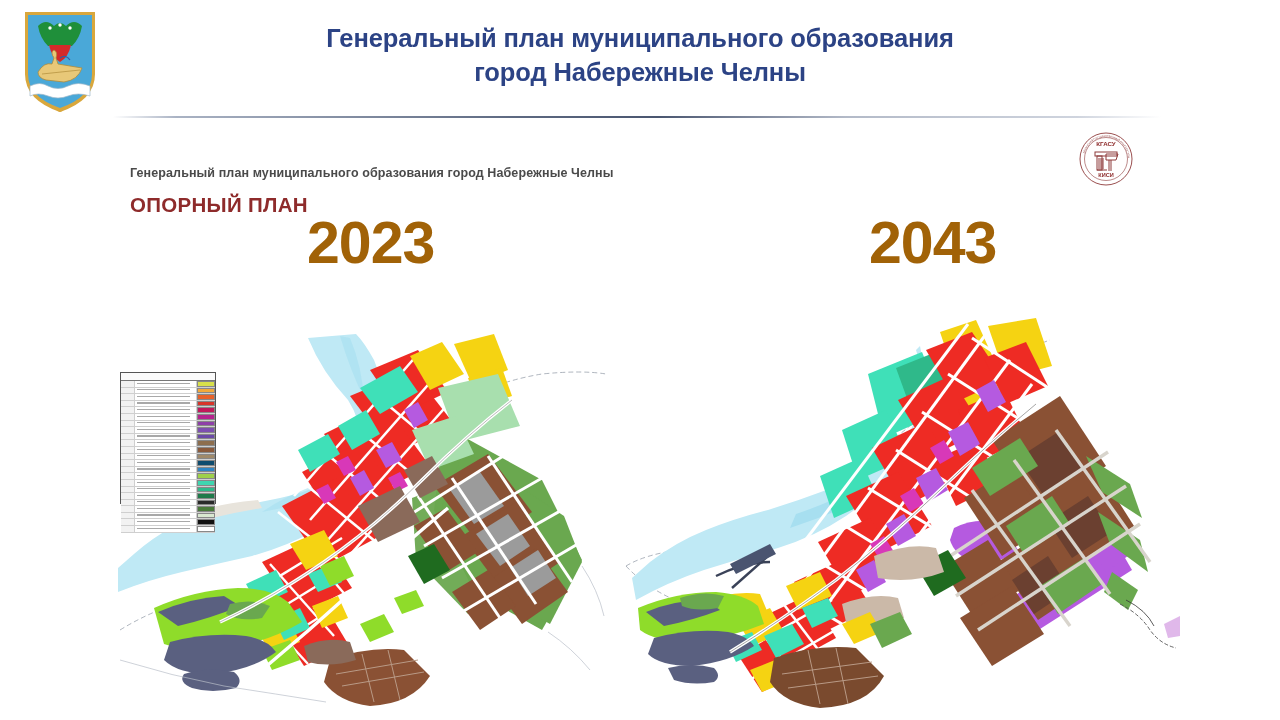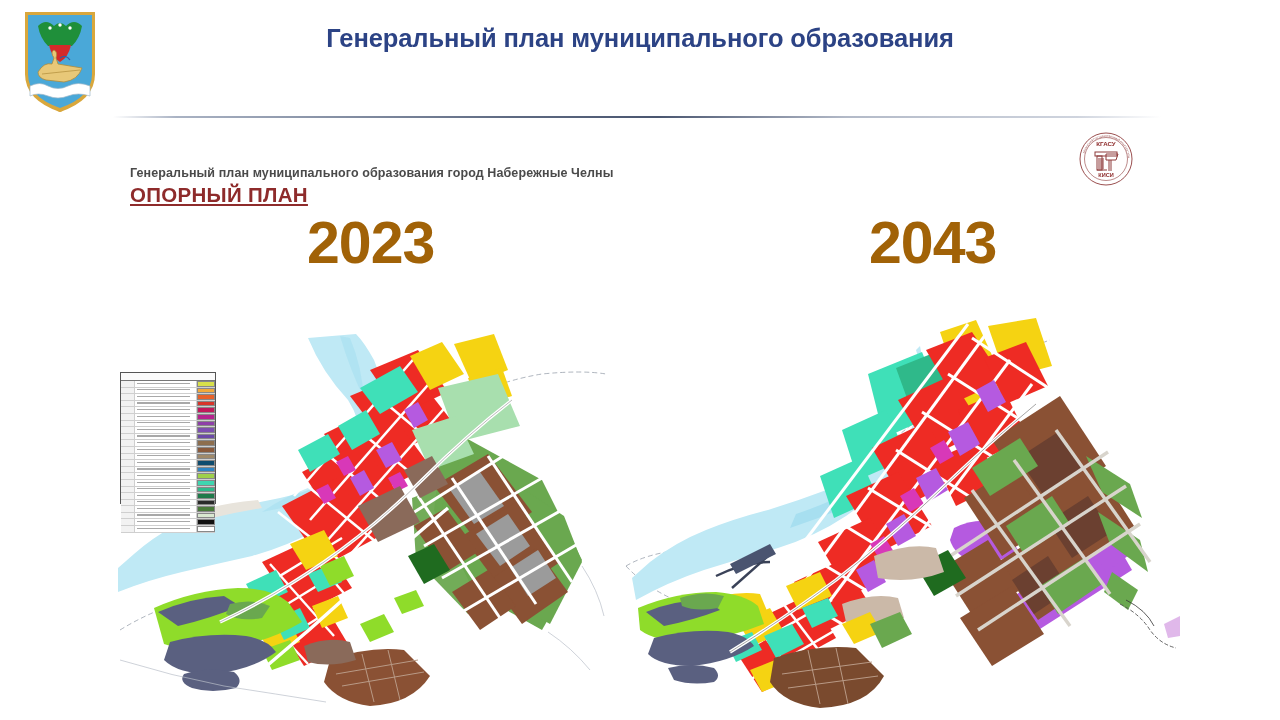--- a/index.html
+++ b/index.html
@@ -30,22 +30,22 @@
   }
 
   
   .sheet-caption{position:absolute;left:130px;top:130px;}
   .sheet-sub{
     font-size:12.5px;color:#4a4a4a;font-weight:600;letter-spacing:.1px;
     white-space:nowrap;
     margin-top:36px;
   }
   .sheet-main{
-    font-size:20.5px;color:#8e2b2b;font-weight:bold;margin-top:3px;
-    letter-spacing:.3px;white-space:nowrap;text-decoration:underline;
+    font-size:20.5px;color:#8e2b2b;font-weight:bold;margin-top:13px;
+    letter-spacing:.3px;white-space:nowrap;
   }
   .kgasu{position:absolute;left:1073px;top:130px;width:66px;height:58px;}
 
   
   .year{
     position:absolute;top:214px;font-weight:bold;font-size:59px;
     color:#a16207;letter-spacing:-1px;line-height:1;
   }
   .year-left{left:307px;}
   .year-right{left:869px;}
@@ -86,20 +86,21 @@
       <path d="M22 66 L60 62" stroke="#b08c3a" stroke-width="0.7" fill="none"></path>
       <path d="M40 50 Q46 46 50 52" stroke="#2e5fa8" stroke-width="1.2" fill="none"></path>
       <path d="M10 78 Q20 73 28 78 Q38 83 48 78 Q58 73 70 78 L70 88 Q58 84 48 88 Q38 92 28 88 Q18 84 10 88 Z" fill="#ffffff" stroke="#9fb8c8" stroke-width="0.7"></path>
       <path d="M36 100 Q40 106 44 100" fill="none" stroke="#d9a73c" stroke-width="2"></path>
     </svg>
   </div>
 
 
   <div class="title-block">
     <span class="title-line">Генеральный план муниципального образования</span>
+    <span class="title-line">город Набережные Челны</span>
   </div>
 
   <div class="divider"></div>
 
   <div class="sheet-caption">
     <div class="sheet-sub">Генеральный план муниципального образования город Набережные Челны</div>
     <div class="sheet-main">ОПОРНЫЙ ПЛАН</div>
   </div>
 
   <div class="kgasu">

